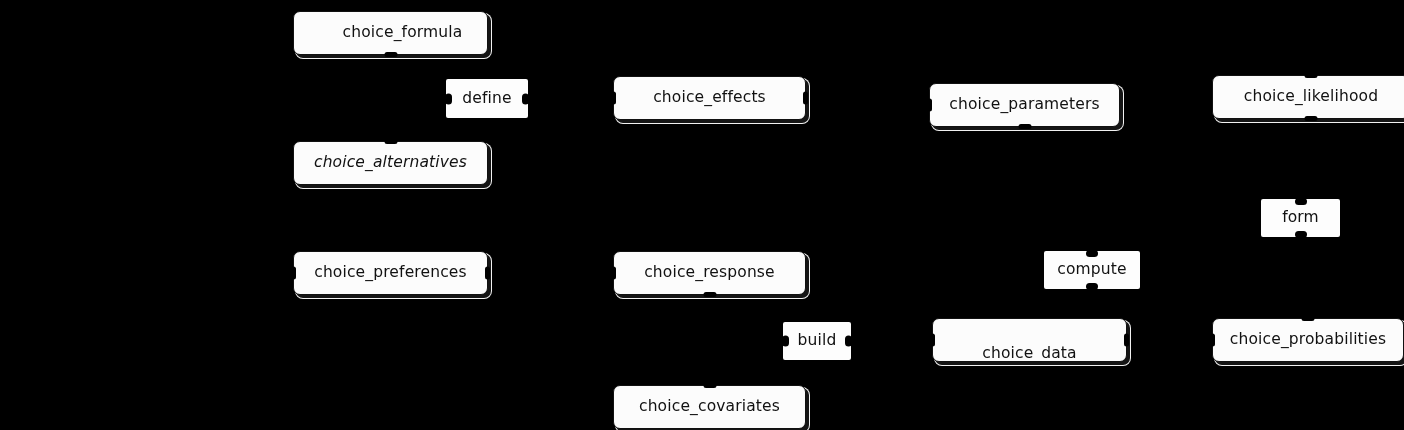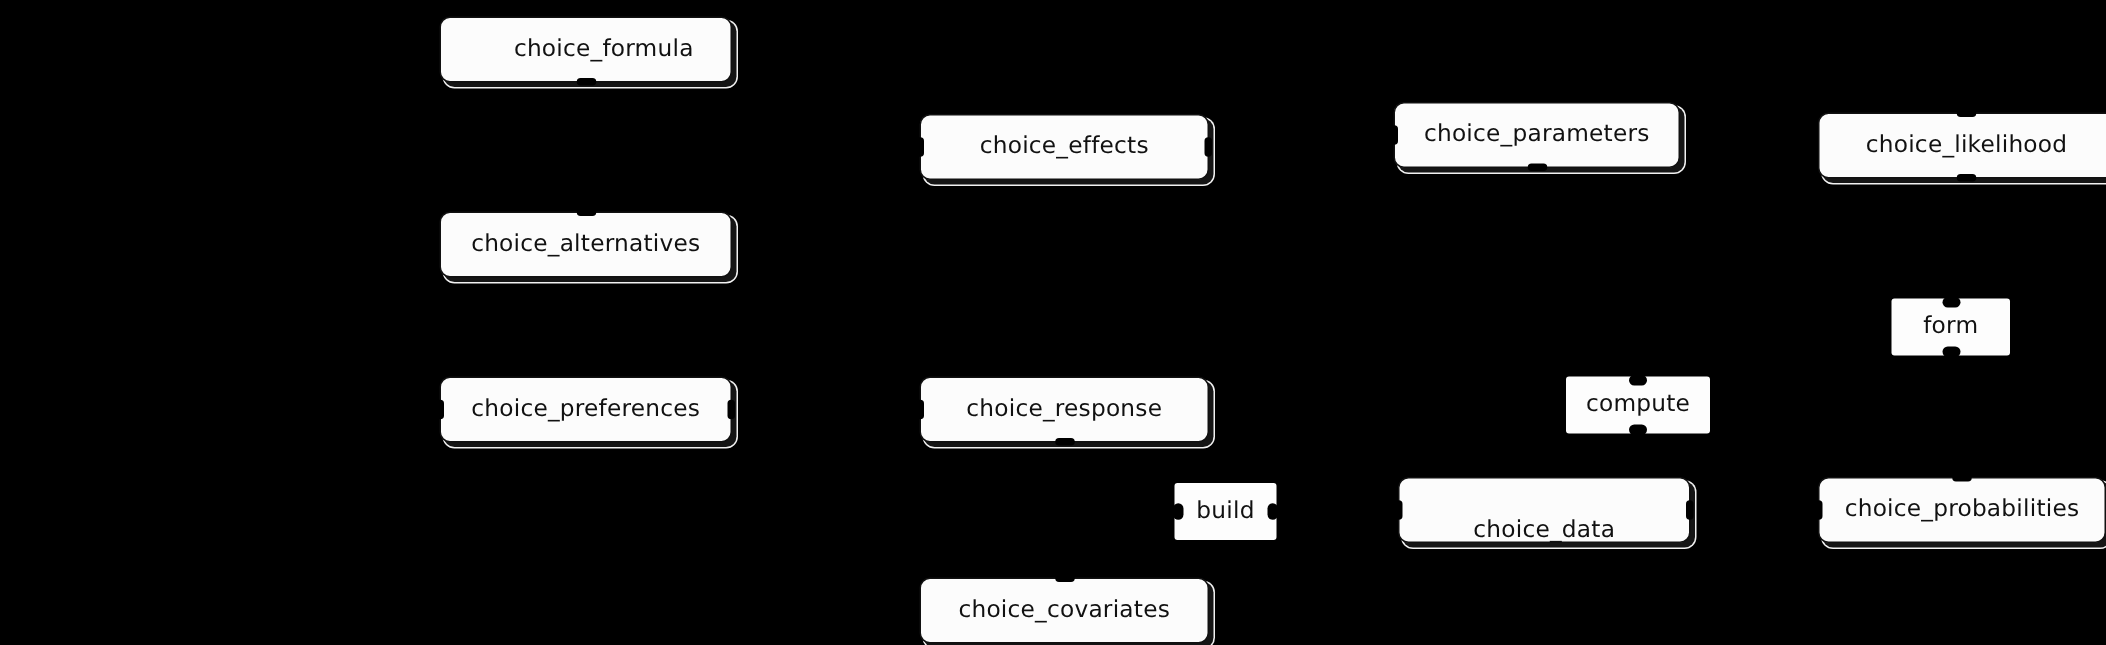--- a/index.html
+++ b/index.html
@@ -116,31 +116,31 @@
 
 <div class="node" style="left: 293px; top: 11px; width: 195px; height: 44px; padding-left: 24px;">
       <span class="node-label">choice_formula</span>
       <span class="port bottom"></span>
     </div>
     <div class="node" style="left: 613px; top: 76px; width: 193px; height: 44px;">
       <span class="node-label">choice_effects</span>
       <span class="port left"></span>
       <span class="port right"></span>
     </div>
-    <div class="node" style="left: 929px; top: 68px; width: 191px; height: 44px;">
+    <div class="node" style="left: 929px; top: 83px; width: 191px; height: 44px;">
       <span class="node-label">choice_parameters</span>
       <span class="port left"></span>
       <span class="port bottom"></span>
     </div>
     <div class="node" style="left: 1212px; top: 75px; width: 198px; height: 44px;">
       <span class="node-label">choice_likelihood</span>
       <span class="port top"></span>
       <span class="port bottom"></span>
     </div>
-    <div class="node" style="left: 293px; top: 141px; width: 195px; height: 44px;">
+    <div class="node" style="left: 293px; top: 141px; width: 195px; height: 44px; font-style: italic;">
       <span class="node-label">choice_alternatives</span>
       <span class="port top"></span>
     </div>
     <div class="node" style="left: 293px; top: 251px; width: 195px; height: 44px;">
       <span class="node-label">choice_preferences</span>
       <span class="port left"></span>
       <span class="port right"></span>
     </div>
     <div class="node" style="left: 613px; top: 251px; width: 193px; height: 44px;">
       <span class="node-label">choice_response</span>
@@ -154,20 +154,23 @@
     </div>
     <div class="node" style="left: 1212px; top: 318px; width: 192px; height: 44px; text-align: center;">
       <span class="node-label">choice_probabilities</span>
       <span class="port top"></span>
       <span class="port left"></span>
     </div>
     <div class="node" style="left: 613px; top: 385px; width: 193px; height: 44px;">
       <span class="node-label">choice_covariates</span>
       <span class="port top"></span>
     </div>
+    <div class="edge-label horiz" style="left: 446px; top: 79px; width: 82px; height: 39px;">
+      <span>define</span>
+    </div>
     <div class="edge-label vert" style="left: 1261px; top: 199px; width: 79px; height: 38px;">
       <span>form</span>
     </div>
     <div class="edge-label vert" style="left: 1044px; top: 251px; width: 96px; height: 38px;">
       <span>compute</span>
     </div>
     <div class="edge-label horiz" style="left: 783px; top: 322px; width: 68px; height: 38px;">
       <span>build</span>
     </div>
   </div>

